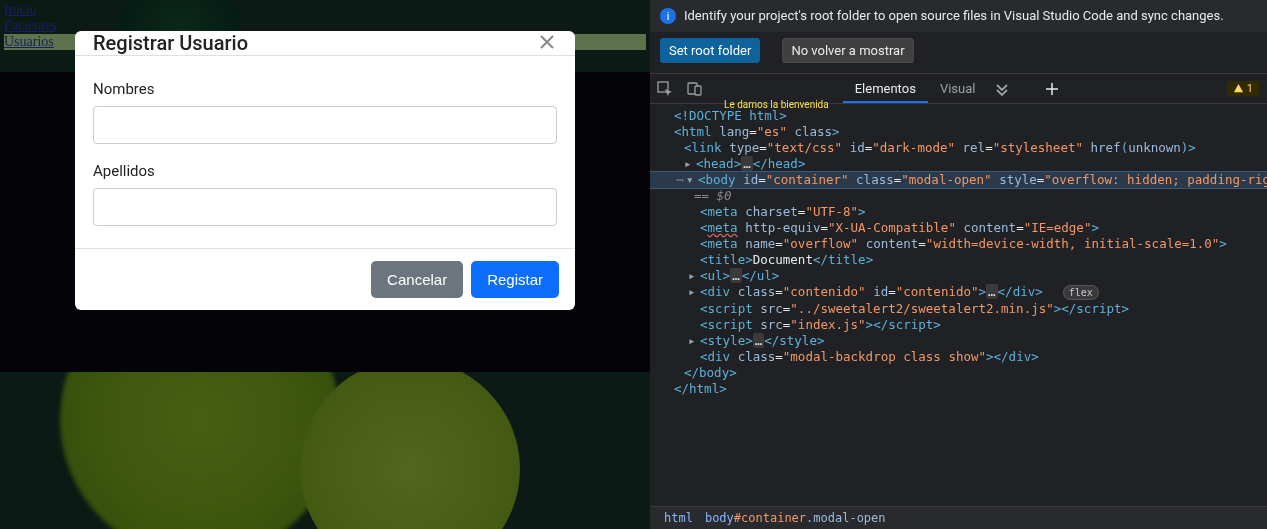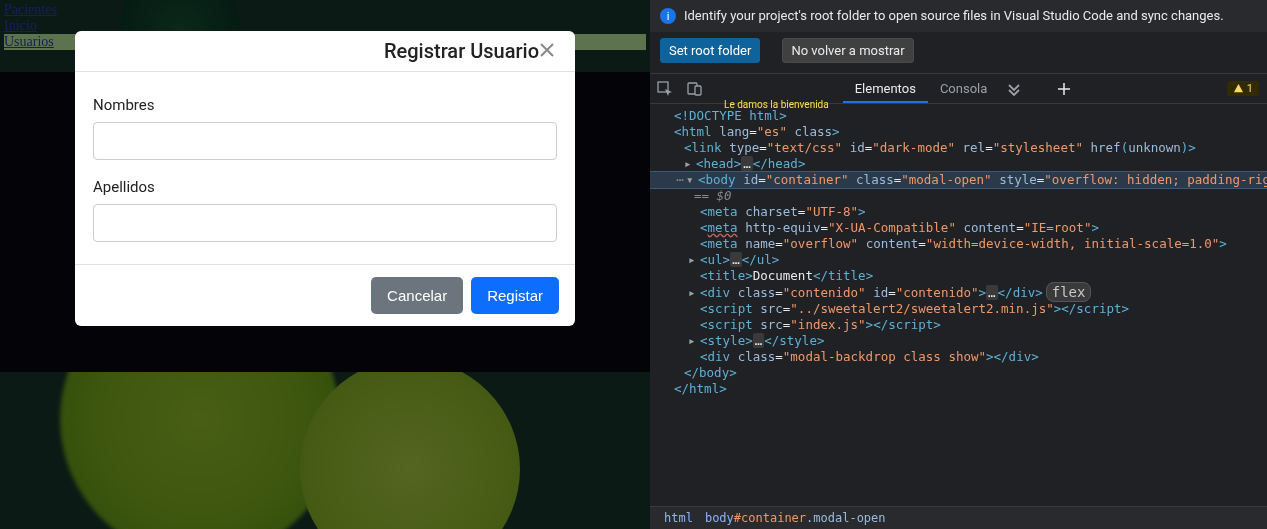--- a/index.html
+++ b/index.html
@@ -25,21 +25,21 @@
   .row-icon { position: absolute; left: 20px; width: 28px; height: 28px; background: #2a3450; border-radius: 6px; display: flex; align-items: center; justify-content: center; }
   .row-icon.r1 { top: 208px; }
   .row-icon.r2 { top: 272px; }
   .doc-icon { width: 14px; height: 16px; background: #e8e8f0; border-radius: 2px; position: relative; }
   .doc-icon::after { content: ""; position: absolute; top: 6px; left: 4px; width: 6px; height: 6px; border-radius: 50%; background: #3a4a70; }
 
   .backdrop { position: absolute; left: 0; top: 0; width: 650px; height: 529px; background: rgba(0,0,0,0.55); z-index: 5; }
   
   
   .modal { position: absolute; left: 75px; top: 31px; width: 500px; background: #fff; border-radius: 6px; z-index: 10; font-family: -apple-system, Roboto, sans-serif; color: #222; }
-  .modal-header { padding: 8px 18px; border-bottom: 1px solid #e0e0e0; display: flex; justify-content: flex-end; align-items: center; }
+  .modal-header { padding: 0 18px; border-bottom: 1px solid #e0e0e0; display: flex; justify-content: space-between; align-items: center; }
   .modal-header h2 { font-size: 20px; font-weight: 500; }
   .close-x { width: 18px; height: 18px; color: #888; cursor: pointer; font-size: 22px; line-height: 16px; }
   .modal-body { padding: 14px 18px 22px 18px; border-bottom: 1px solid #e0e0e0; }
   .form-label { font-size: 15px; color: #222; margin-top: 10px; margin-bottom: 8px; display: block; }
   .form-input { width: 100%; height: 38px; border: 1px solid #ccc; border-radius: 4px; padding: 6px 10px; font-size: 15px; }
   .modal-footer { padding: 12px 16px; display: flex; justify-content: flex-end; gap: 8px; }
   .btn { border: none; padding: 10px 16px; border-radius: 5px; font-size: 15px; cursor: pointer; }
   .btn-cancel { background: #6c757d; color: #fff; }
   .btn-primary { background: #0d6efd; color: #fff; }
 
@@ -67,43 +67,43 @@
   .dom-line.highlighted { background: #2a3a4a; outline: 1px solid #3a5a7a; }
   .indent1 { padding-left: 24px; }
   .indent2 { padding-left: 34px; }
   .indent3 { padding-left: 50px; }
   .tag-open, .tag-close, .tag-angle { color: #5db0d7; }
   .attr-name { color: #9bbbdc; }
   .tag-text { color: #e8eaed; }
   .string-val { color: #f29766; }
   .arrow { color: #9aa0a6; display: inline-block; width: 12px; cursor: pointer; }
   .ellipsis-dots { color: #e8eaed; background: #3a3a3a; padding: 0 2px; border-radius: 2px; }
-  .flex-badge { background: #3a3a3a; color: #c8c8c8; font-size: 14px; padding: 1px 5px; border-radius: 8px; border: 1px solid #555; margin-left: 3px; }
+  .flex-badge { background: #3a3a3a; color: #c8c8c8; font-size: 10px; padding: 1px 5px; border-radius: 8px; border: 1px solid #555; margin-left: 20px; }
   .dollar0 { color: #888; font-style: italic; margin-left: 10px; }
   .meta-underline { text-decoration: underline wavy #cc6666; }
   .dots-gutter { color: #888; display: inline-block; width: 12px; text-align: center; }
 
   .breadcrumb-bar { position: absolute; bottom: 0; left: 0; right: 0; height: 23px; background: #292a2d; border-top: 1px solid #3a3a3a; display: flex; align-items: center; padding: 0 8px; font-size: 12px; font-family: Menlo, monospace; }
   .bc-item { color: #8ab4f8; padding: 0 6px; cursor: pointer; }
   .bc-item .hash { color: #f29766; }
   .bc-item .cls { color: #9bbbdc; }
 </style>
 </head>
 <body>
 
 <div class="left-panel">
   <div class="bg-shapes">
     <div class="blob3"></div>
     <div class="blob1"></div>
     <div class="blob2"></div>
   </div>
 
   <div class="nav-links">
+    <a href="#">Inicio</a>
     <a href="#">Pacientes</a>
-    <a href="#">Inicio</a>
     <a href="#" class="sel">Usuarios</a>
   </div>
 
   <div class="dark-strip"></div>
 
   <button class="agregar-btn">Agre</button>
   <div class="table-header-right">DE USUARIOS</div>
   <div class="col-nombres">Nombres</div>
 
   <div class="row-icon r1">
@@ -159,21 +159,21 @@
         </svg>
     </div>
     <div class="dt-icon-btn">
       <svg width="16" height="16" viewBox="0 0 16 16">
           <rect x="1" y="2" width="9" height="11" fill="none" stroke="#9aa0a6" stroke-width="1.3" rx="1"></rect>
           <rect x="8" y="5" width="6" height="9" fill="#202124" stroke="#9aa0a6" stroke-width="1.3" rx="1"></rect>
         </svg>
     </div>
     <div class="welcome-text">Le damos la bienvenida</div>
     <div class="dt-tab active">Elementos</div>
-    <div class="dt-tab">Consola</div>
+    <div class="dt-tab">Visual</div>
     <div class="dt-icon-btn">
       <svg width="14" height="14" viewBox="0 0 14 14">
           <path d="M2 3 L7 8 L12 3" fill="none" stroke="#9aa0a6" stroke-width="1.8"></path>
           <path d="M2 8 L7 13 L12 8" fill="none" stroke="#9aa0a6" stroke-width="1.8"></path>
         </svg>
     </div>
     <div class="dt-icon-btn" style="margin-left:20px;">
       <svg width="14" height="14" viewBox="0 0 14 14">
           <path d="M7 1 L7 13 M1 7 L13 7" stroke="#e8eaed" stroke-width="1.5"></path>
         </svg>
@@ -188,24 +188,24 @@
   </div>
 
   <div class="dom-tree">
     <div class="dom-line indent1"><span class="tag-open">&lt;!DOCTYPE html&gt;</span></div>
     <div class="dom-line indent1"><span class="tag-angle">&lt;</span><span class="tag-open">html</span> <span class="attr-name">lang</span>=<span class="string-val">"<span>es</span>"</span> <span class="attr-name">class</span><span class="tag-angle">&gt;</span></div>
     <div class="dom-line indent2"><span class="tag-angle">&lt;</span><span class="tag-open">link</span> <span class="attr-name">type</span>=<span class="string-val">"<span>text/css</span>"</span> <span class="attr-name">id</span>=<span class="string-val">"<span>dark-mode</span>"</span> <span class="attr-name">rel</span>=<span class="string-val">"<span>stylesheet</span>"</span> <span class="attr-name">href</span><span class="tag-angle">(</span><span class="attr-name">unknown</span><span class="tag-angle">)&gt;</span></div>
     <div class="dom-line indent2"><span class="arrow">▸</span><span class="tag-angle">&lt;</span><span class="tag-open">head</span><span class="tag-angle">&gt;</span><span class="ellipsis-dots">…</span><span class="tag-angle">&lt;/</span><span class="tag-open">head</span><span class="tag-angle">&gt;</span></div>
     <div class="dom-line indent1 highlighted"><span class="dots-gutter">⋯</span><span class="arrow">▾</span><span class="tag-angle">&lt;</span><span class="tag-open">body</span> <span class="attr-name">id</span>=<span class="string-val">"<span>container</span>"</span> <span class="attr-name">class</span>=<span class="string-val">"<span>modal-open</span>"</span> <span class="attr-name">style</span>=<span class="string-val">"<span>overflow: hidden; padding-right: 0px;</span>"</span></div>
     <div class="dom-line indent2"><span class="dollar0">== $0</span></div>
     <div class="dom-line indent3"><span class="tag-angle">&lt;</span><span class="tag-open">meta</span> <span class="attr-name">charset</span>=<span class="string-val">"<span>UTF-8</span>"</span><span class="tag-angle">&gt;</span></div>
-    <div class="dom-line indent3"><span class="tag-angle">&lt;</span><span class="tag-open meta-underline">meta</span> <span class="attr-name">http-equiv</span>=<span class="string-val">"<span>X-UA-Compatible</span>"</span> <span class="attr-name">content</span>=<span class="string-val">"<span>IE=root</span>"</span><span class="tag-angle">&gt;</span></div>
+    <div class="dom-line indent3"><span class="tag-angle">&lt;</span><span class="tag-open meta-underline">meta</span> <span class="attr-name">http-equiv</span>=<span class="string-val">"<span>X-UA-Compatible</span>"</span> <span class="attr-name">content</span>=<span class="string-val">"<span>IE=edge</span>"</span><span class="tag-angle">&gt;</span></div>
     <div class="dom-line indent3"><span class="tag-angle">&lt;</span><span class="tag-open">meta</span> <span class="attr-name">name</span>=<span class="string-val">"<span>overflow</span>"</span> <span class="attr-name">content</span>=<span class="string-val">"<span>width=device-width, initial-scale=1.0</span>"</span><span class="tag-angle">&gt;</span></div>
+    <div class="dom-line indent3"><span class="tag-angle">&lt;</span><span class="tag-open">title</span><span class="tag-angle">&gt;</span><span class="tag-text">Document</span><span class="tag-angle">&lt;/</span><span class="tag-open">title</span><span class="tag-angle">&gt;</span></div>
     <div class="dom-line indent3"><span class="arrow" style="margin-left:-12px;">▸</span><span class="tag-angle">&lt;</span><span class="tag-open">ul</span><span class="tag-angle">&gt;</span><span class="ellipsis-dots">…</span><span class="tag-angle">&lt;/</span><span class="tag-open">ul</span><span class="tag-angle">&gt;</span></div>
-    <div class="dom-line indent3"><span class="tag-angle">&lt;</span><span class="tag-open">title</span><span class="tag-angle">&gt;</span><span class="tag-text">Document</span><span class="tag-angle">&lt;/</span><span class="tag-open">title</span><span class="tag-angle">&gt;</span></div>
     <div class="dom-line indent3"><span class="arrow" style="margin-left:-12px;">▸</span><span class="tag-angle">&lt;</span><span class="tag-open">div</span> <span class="attr-name">class</span>=<span class="string-val">"<span>contenido</span>"</span> <span class="attr-name">id</span>=<span class="string-val">"<span>contenido</span>"</span><span class="tag-angle">&gt;</span><span class="ellipsis-dots">…</span><span class="tag-angle">&lt;/</span><span class="tag-open">div</span><span class="tag-angle">&gt;</span><span class="flex-badge">flex</span></div>
     <div class="dom-line indent3"><span class="tag-angle">&lt;</span><span class="tag-open">script</span> <span class="attr-name">src</span>=<span class="string-val">"<span>../sweetalert2/sweetalert2.min.js</span>"</span><span class="tag-angle">&gt;&lt;/</span><span class="tag-open">script</span><span class="tag-angle">&gt;</span></div>
     <div class="dom-line indent3"><span class="tag-angle">&lt;</span><span class="tag-open">script</span> <span class="attr-name">src</span>=<span class="string-val">"<span>index.js</span>"</span><span class="tag-angle">&gt;&lt;/</span><span class="tag-open">script</span><span class="tag-angle">&gt;</span></div>
     <div class="dom-line indent3"><span class="arrow" style="margin-left:-12px;">▸</span><span class="tag-angle">&lt;</span><span class="tag-open">style</span><span class="tag-angle">&gt;</span><span class="ellipsis-dots">…</span><span class="tag-angle">&lt;/</span><span class="tag-open">style</span><span class="tag-angle">&gt;</span></div>
     <div class="dom-line indent3"><span class="tag-angle">&lt;</span><span class="tag-open">div</span> <span class="attr-name">class</span>=<span class="string-val">"<span>modal-backdrop class show</span>"</span><span class="tag-angle">&gt;&lt;/</span><span class="tag-open">div</span><span class="tag-angle">&gt;</span></div>
     <div class="dom-line indent2"><span class="tag-angle">&lt;/</span><span class="tag-open">body</span><span class="tag-angle">&gt;</span></div>
     <div class="dom-line indent1"><span class="tag-angle">&lt;/</span><span class="tag-open">html</span><span class="tag-angle">&gt;</span></div>
   </div>
 
   <div class="breadcrumb-bar">

